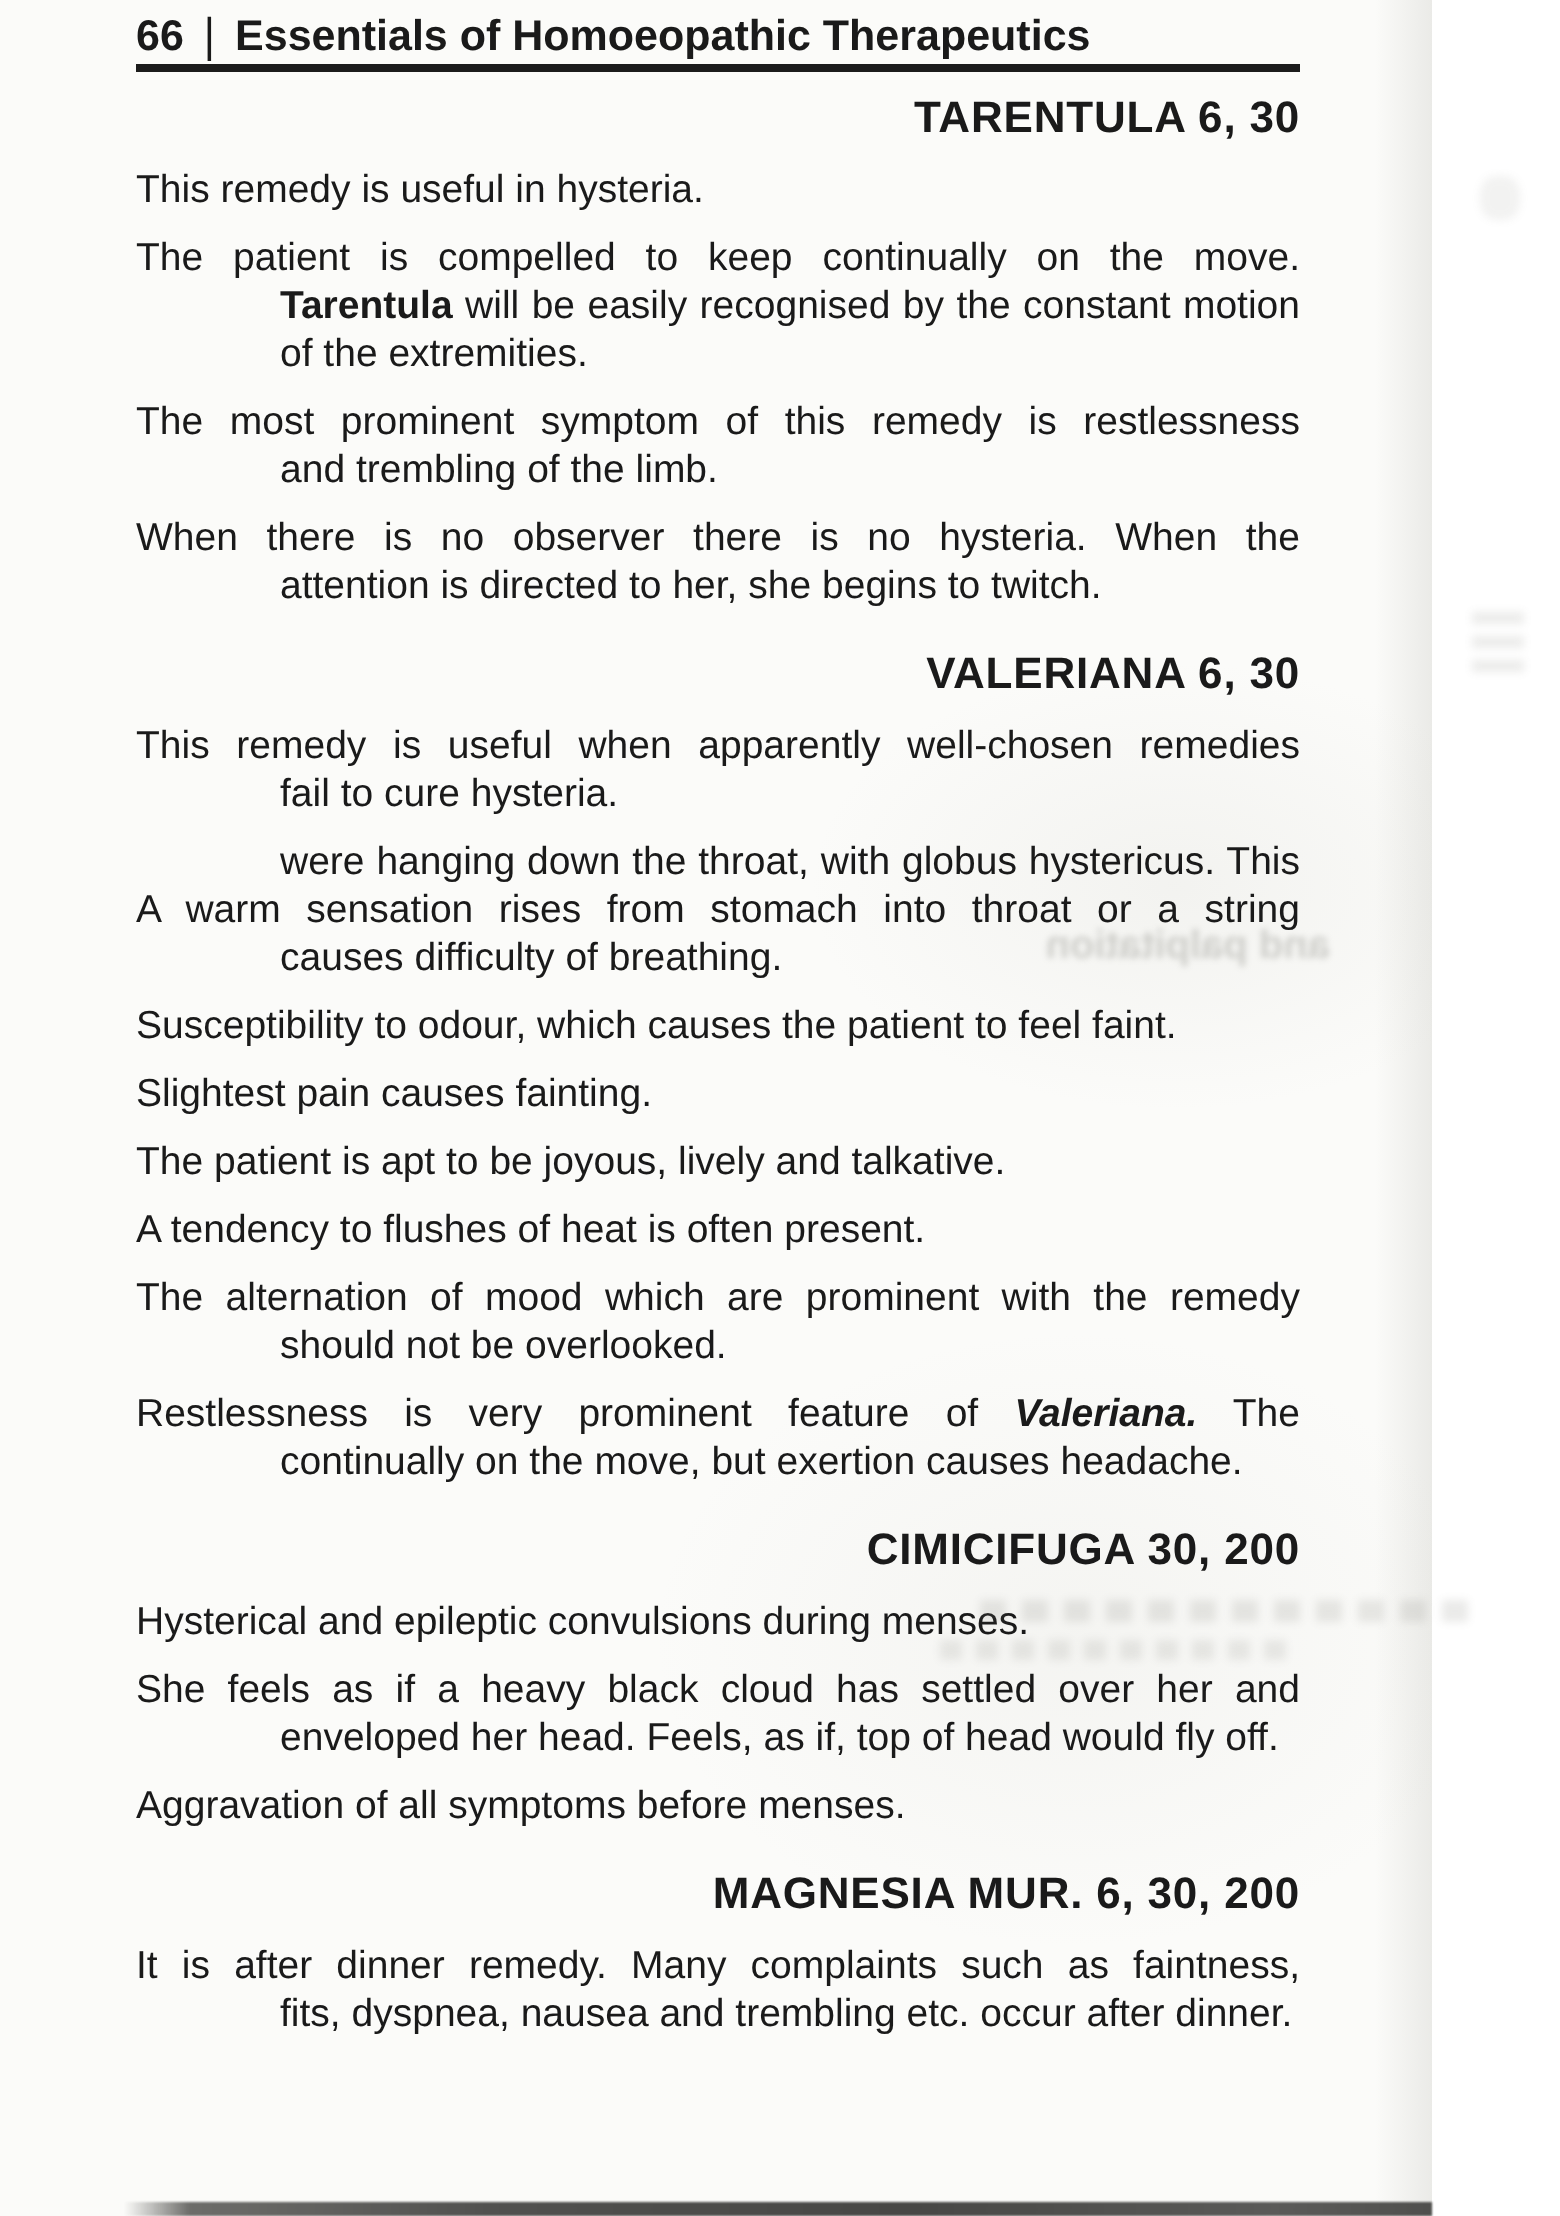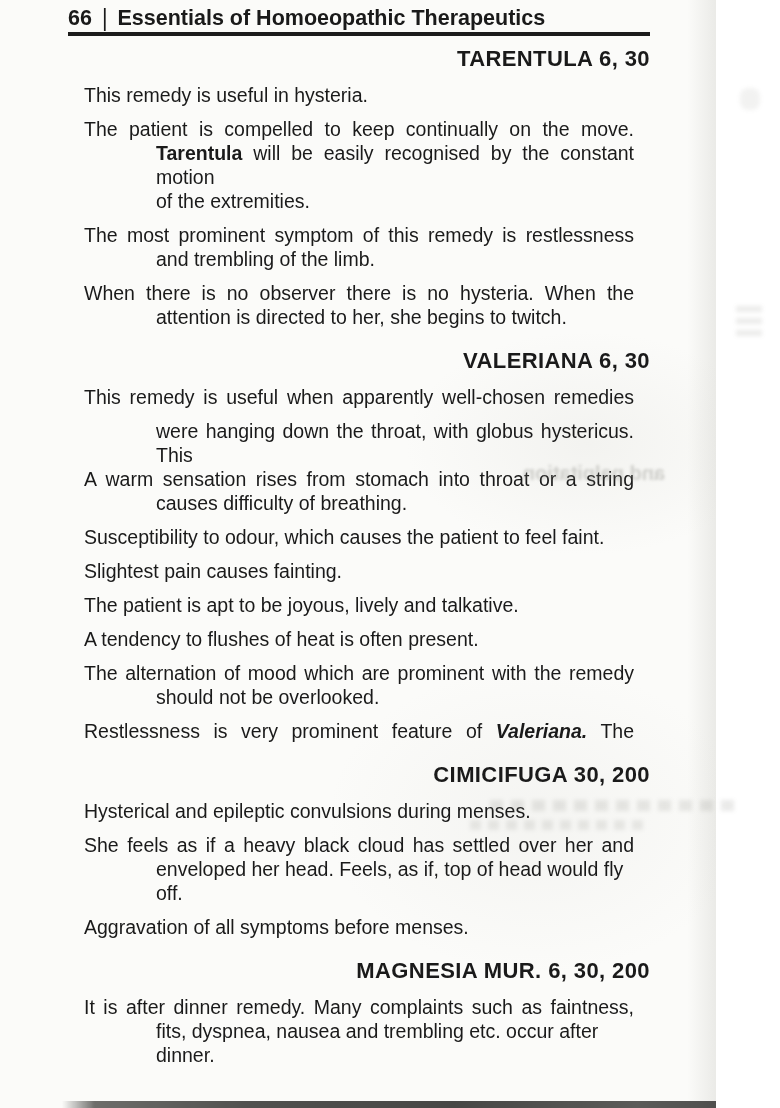--- a/index.html
+++ b/index.html
@@ -14,21 +14,21 @@
     font-family:Liberation Sans, sans-serif;
     color:#1a1a1a;
   }
   .content { position:absolute; left:68px; right:66px; top:0; }
   .pheader { padding-top:6px; font-weight:bold; font-size:21.5px; line-height:24px; white-space:nowrap; }
   .pheader .pagenum { margin-right:10px; }
   .pheader .sep { font-weight:normal; margin-right:10px; transform:scaleY(1.1); display:inline-block; }
   .rule { height:4px; background:#1c1c1c; margin-top:2px; }
   .shead { text-align:right; font-weight:bold; font-size:22px; line-height:27px; margin:18px 0 11px; letter-spacing:0.4px; }
   .section:first-child .shead { margin-top:9px; }
-  .para { margin:0 16px 10px; }
+  .para { margin:0 0 10px; }
   .pline { font-size:19.5px; line-height:24px; }
   .pline.cont { padding-left:72px; }
   .pline.just { text-align:justify; text-align-last:justify; }
   .seg-b { font-weight:bold; }
   .seg-bi { font-weight:bold; font-style:italic; }
   
   .ghost-text {
     position:absolute; left:415px; top:462px; width:250px;
     font-weight:bold; font-size:20px; color:#84847d;
     transform:scaleX(-1); filter:blur(1.5px); opacity:0.35;
@@ -75,20 +75,21 @@
           </div>
           <div class="para">
             <div class="pline just"><span>When there is no observer there is no hysteria. When the</span></div>
             <div class="pline cont"><span>attention is directed to her, she begins to twitch.</span></div>
           </div>
         </div>
         <div class="section">
           <div class="shead">VALERIANA 6, 30</div>
           <div class="para">
             <div class="pline just"><span>This remedy is useful when apparently well-chosen remedies</span></div>
+            <div class="pline cont"><span>fail to cure hysteria.</span></div>
           </div>
           <div class="para">
             <div class="pline cont just"><span>were hanging down the throat, with globus hystericus. This</span></div>
             <div class="pline just"><span>A warm sensation rises from stomach into throat or a string</span></div>
             <div class="pline cont"><span>causes difficulty of breathing.</span></div>
           </div>
           <div class="para">
             <div class="pline"><span>Susceptibility to odour, which causes the patient to feel faint.</span></div>
           </div>
           <div class="para">
@@ -99,20 +100,21 @@
           </div>
           <div class="para">
             <div class="pline"><span>A tendency to flushes of heat is often present.</span></div>
           </div>
           <div class="para">
             <div class="pline just"><span>The alternation of mood which are prominent with the remedy</span></div>
             <div class="pline cont"><span>should not be overlooked.</span></div>
           </div>
           <div class="para">
             <div class="pline just"><span>Restlessness is very prominent feature of </span><span class="seg-bi">Valeriana.</span><span> The</span></div>
+            <div class="pline cont"><span>continually on the move, but exertion causes headache.</span></div>
           </div>
         </div>
         <div class="section">
           <div class="shead">CIMICIFUGA 30, 200</div>
           <div class="para">
             <div class="pline"><span>Hysterical and epileptic convulsions during menses.</span></div>
           </div>
           <div class="para">
             <div class="pline just"><span>She feels as if a heavy black cloud has settled over her and</span></div>
             <div class="pline cont"><span>enveloped her head. Feels, as if, top of head would fly off.</span></div>

